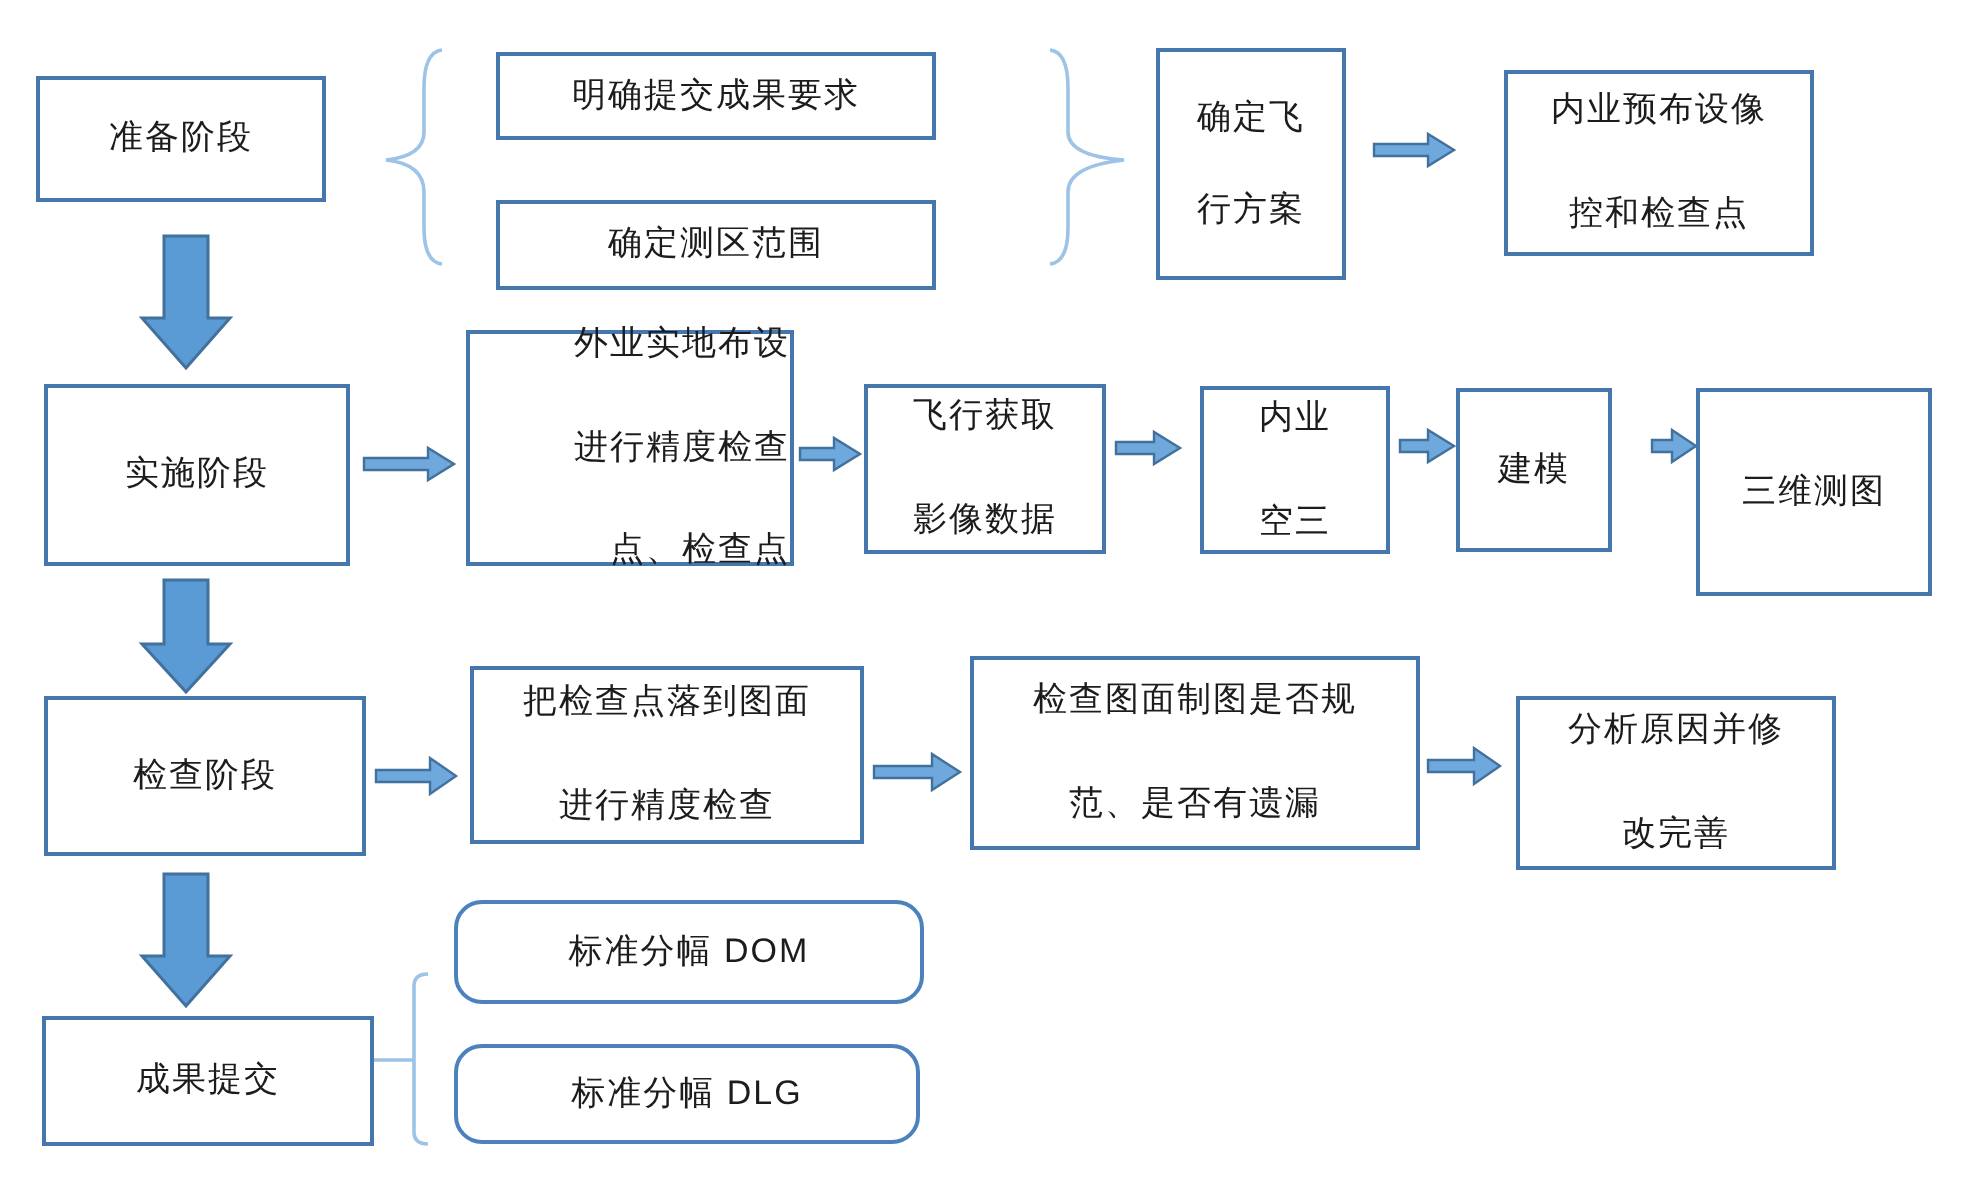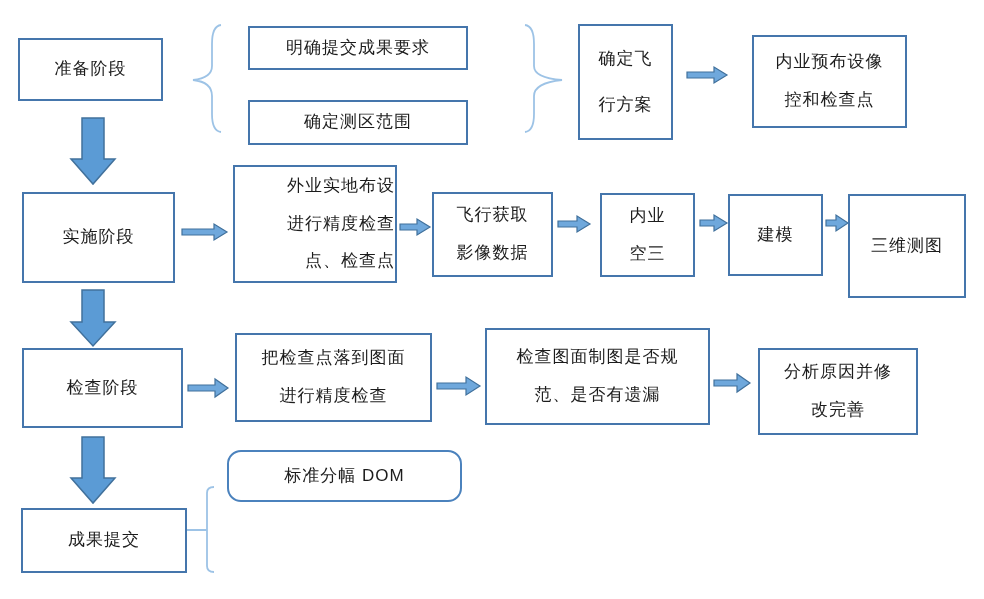--- a/index.html
+++ b/index.html
@@ -23,21 +23,21 @@
     justify-content:center;
     text-align:center;
     font-size:17px;
     letter-spacing:1px;
     line-height:1.1;
   }
   .box.rounded {
     border-radius:14px;
     border-color:#4b82bd;
   }
-  .gap-md { row-gap:19px; }
+  .gap-md { row-gap:33px; }
   .gap-lg { row-gap:27px; }
   .line { display:block; white-space:nowrap; }
 </style>
 </head>
 <body>
 
 <div id="canvas">
 
   <svg id="wires" viewBox="0 0 984 599" xmlns="http://www.w3.org/2000/svg">
 
@@ -96,21 +96,21 @@
   <div class="box gap-md" style="left:432px;top:192px;width:121px;height:85px;">
     <span class="line">飞行获取</span>
     <span class="line">影像数据</span>
   </div>
 
   <div class="box gap-md" style="left:600px;top:193px;width:95px;height:84px;">
     <span class="line">内业</span>
     <span class="line">空三</span>
   </div>
 
-  <div class="box" style="left:728px;top:194px;width:95px;height:82px;">
+  <div class="box" style="left:728px;top:194px;width:78px;height:82px;">
     <span class="line">建模</span>
   </div>
 
   <div class="box" style="left:848px;top:194px;width:118px;height:104px;">
     <span class="line">三维测图</span>
   </div>
 
   <div class="box" style="left:22px;top:348px;width:161px;height:80px;">
     <span class="line">检查阶段</span>
   </div>
@@ -131,14 +131,17 @@
   </div>
 
   <div class="box" style="left:21px;top:508px;width:166px;height:65px;">
     <span class="line">成果提交</span>
   </div>
 
   <div class="box rounded" style="left:227px;top:450px;width:235px;height:52px;">
     <span class="line">标准分幅 DOM</span>
   </div>
 
+  <div class="box rounded" style="left:227px;top:522px;width:233px;height:50px;">
+    <span class="line">标准分幅 DLG</span>
+  </div>
 
 </div>
 
 </body></html>

